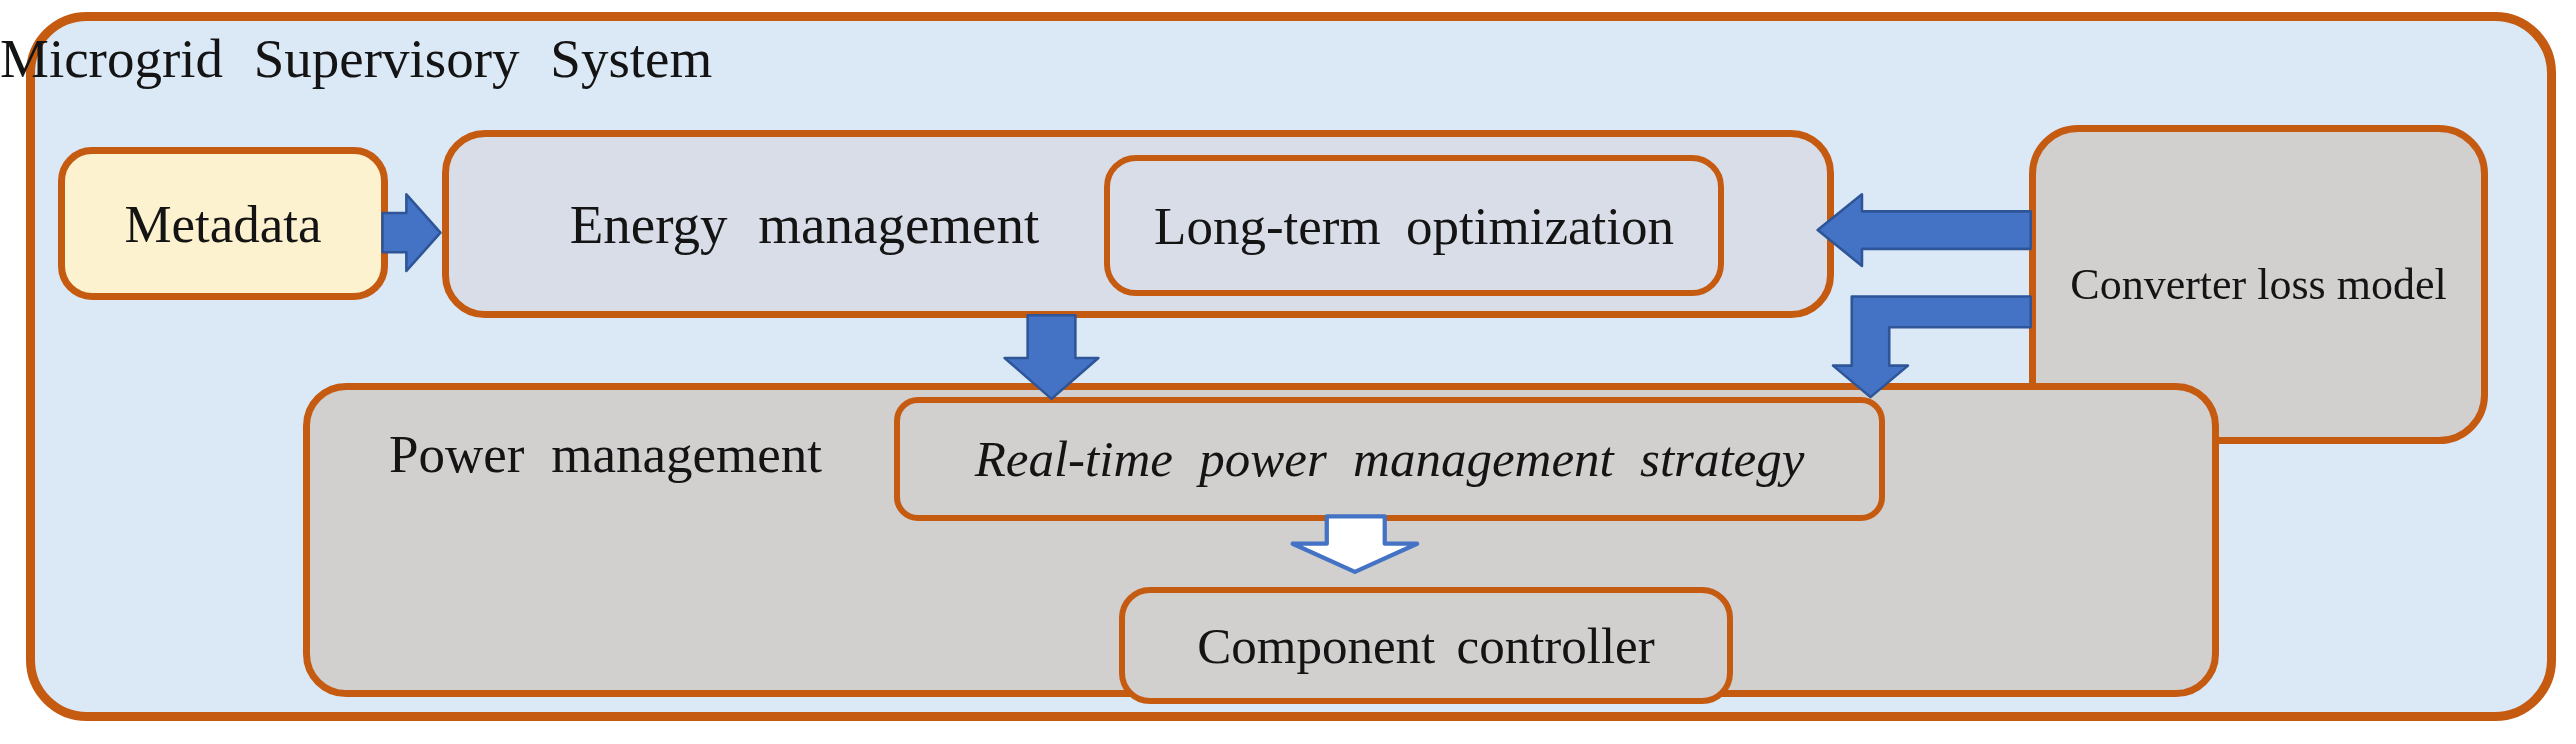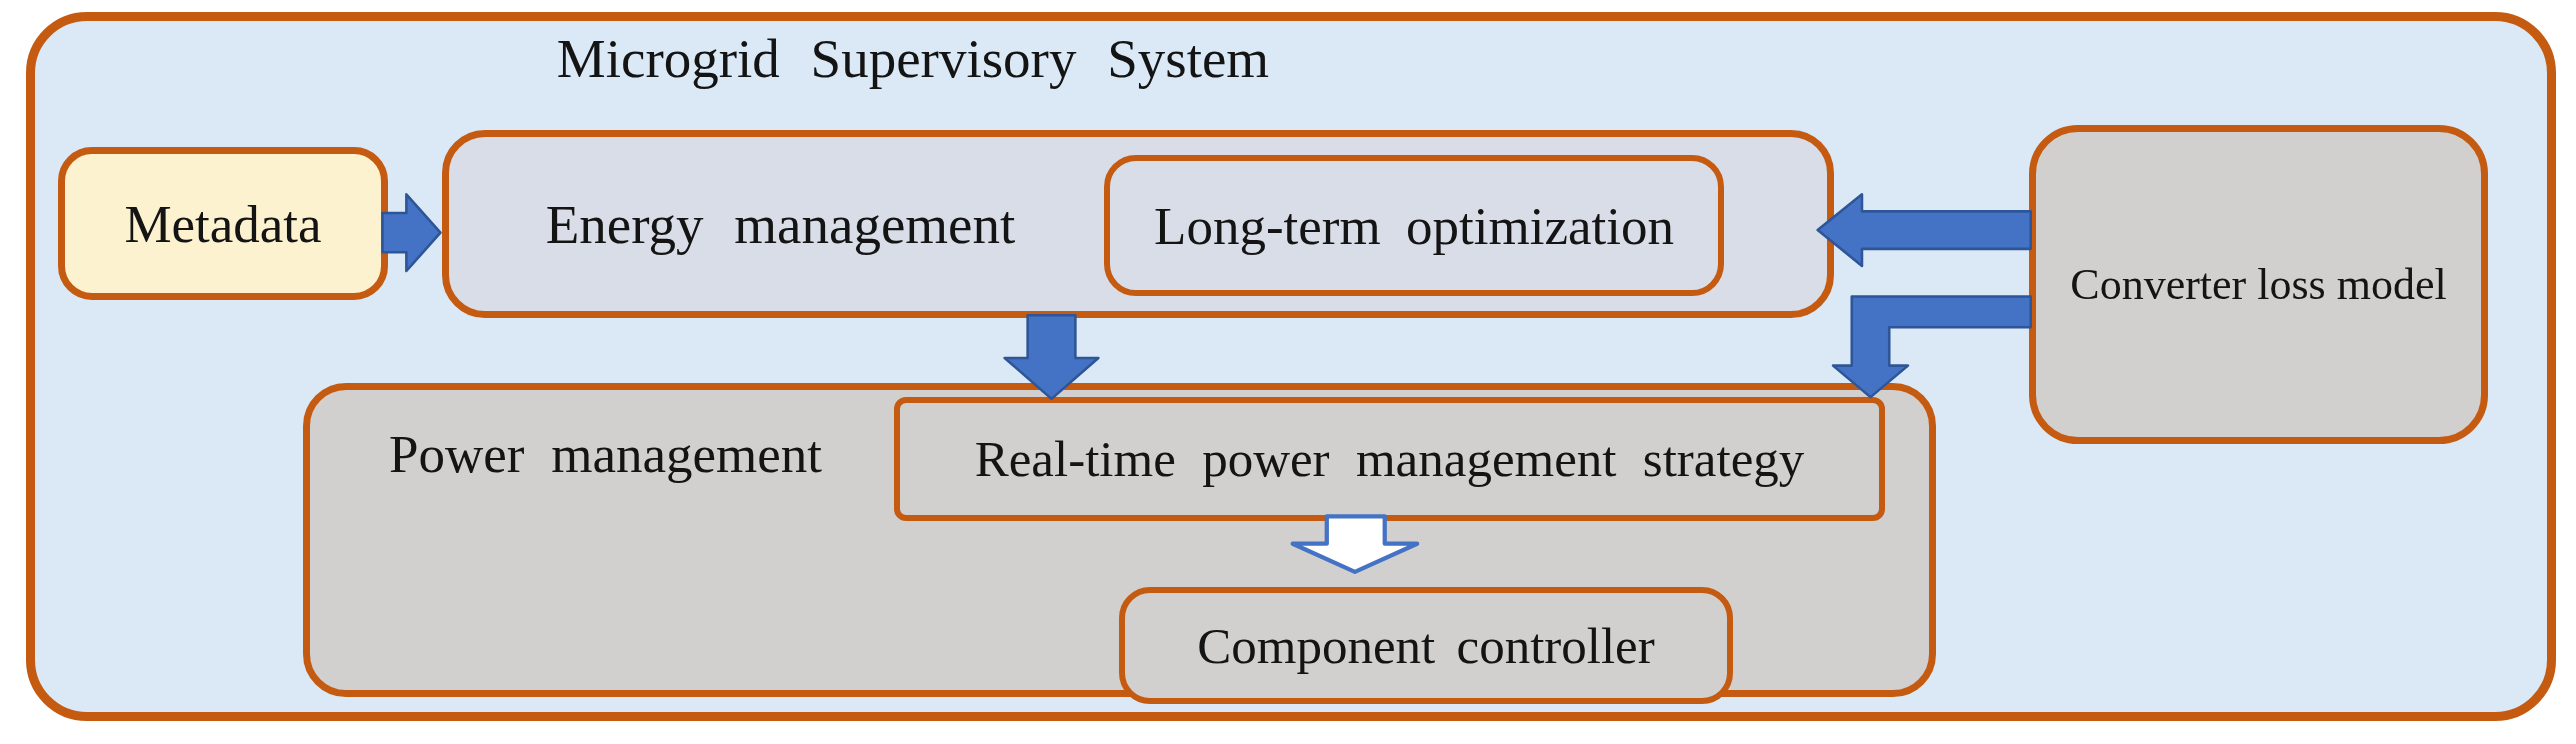--- a/index.html
+++ b/index.html
@@ -19,70 +19,70 @@
     display:flex;align-items:center;justify-content:center;
   }
   .outer{
     left:25.6px;top:12px;width:2530px;height:709px;
     border-width:9.4px;border-radius:61px;
     background:var(--c-outer_fill,#DBE8F6);
     display:block;
   }
   .title{
     position:absolute;left:0;top:25.6px;width:1826px;
-    text-align:center;
+    text-align:left;
     font-size:55px;line-height:1.2;
     word-spacing:17px;
     white-space:nowrap;
   }
   .metadata{
     left:58px;top:147px;width:330px;height:153px;
     border-width:7.7px;border-radius:34px;
     background:var(--c-metadata_fill,#FDF2CF);
     font-size:53px;
   }
   .energy{
     left:442px;top:130px;width:1392px;height:188px;
     border-width:7.7px;border-radius:43px;
     background:var(--c-panel_blue,#D8DDE7);
     display:block;
   }
   .energy-label{
     position:absolute;left:0;top:0;width:663px;height:100%;
     display:flex;align-items:center;justify-content:center;
-    font-size:55px;word-spacing:17px;white-space:nowrap;
+    font-size:55px;word-spacing:17px;white-space:nowrap;padding-left:24px;
   }
   .longterm{
     left:1104px;top:155px;width:620px;height:141px;
     border-width:6.8px;border-radius:32px;
     background:var(--c-panel_blue,#D8DDE7);
     font-size:53px;word-spacing:12px;white-space:nowrap;
   }
   .converter{
     left:2029px;top:125px;width:459px;height:319px;
     border-width:7.7px;border-radius:49px;
     background:var(--c-panel_gray,#D2CFCF);
     font-size:44px;white-space:nowrap;
   }
   .power{
-    left:303px;top:383px;width:1633px;height:314px;
+    left:303px;top:383px;width:1916px;height:314px;
     border-width:7.7px;border-radius:43px;
     background:var(--c-panel_gray,#D2CFCF);
     display:block;
   }
   .power-label{
     position:absolute;left:0;top:0;width:591px;height:128px;
     display:flex;align-items:center;justify-content:center;
     font-size:53px;word-spacing:13.6px;white-space:nowrap;
   }
   .realtime{
     left:894px;top:397px;width:991px;height:124px;
-    border-width:6.8px;border-radius:12px;
+    border-width:6.8px;border-radius:24px;
     background:var(--c-panel_gray,#D2CFCF);
-    font-size:51px;word-spacing:13.6px;white-space:nowrap;
+    font-size:51px;word-spacing:13.6px;white-space:nowrap;font-style:italic;
   }
   .component{
     left:1119px;top:587px;width:614px;height:117px;
     border-width:6.8px;border-radius:31px;
     background:var(--c-panel_gray,#D2CFCF);
     font-size:51px;word-spacing:8.5px;white-space:nowrap;
   }
   .overlay{
     position:absolute;left:0;top:0;width:2576px;height:744px;
     pointer-events:none;

